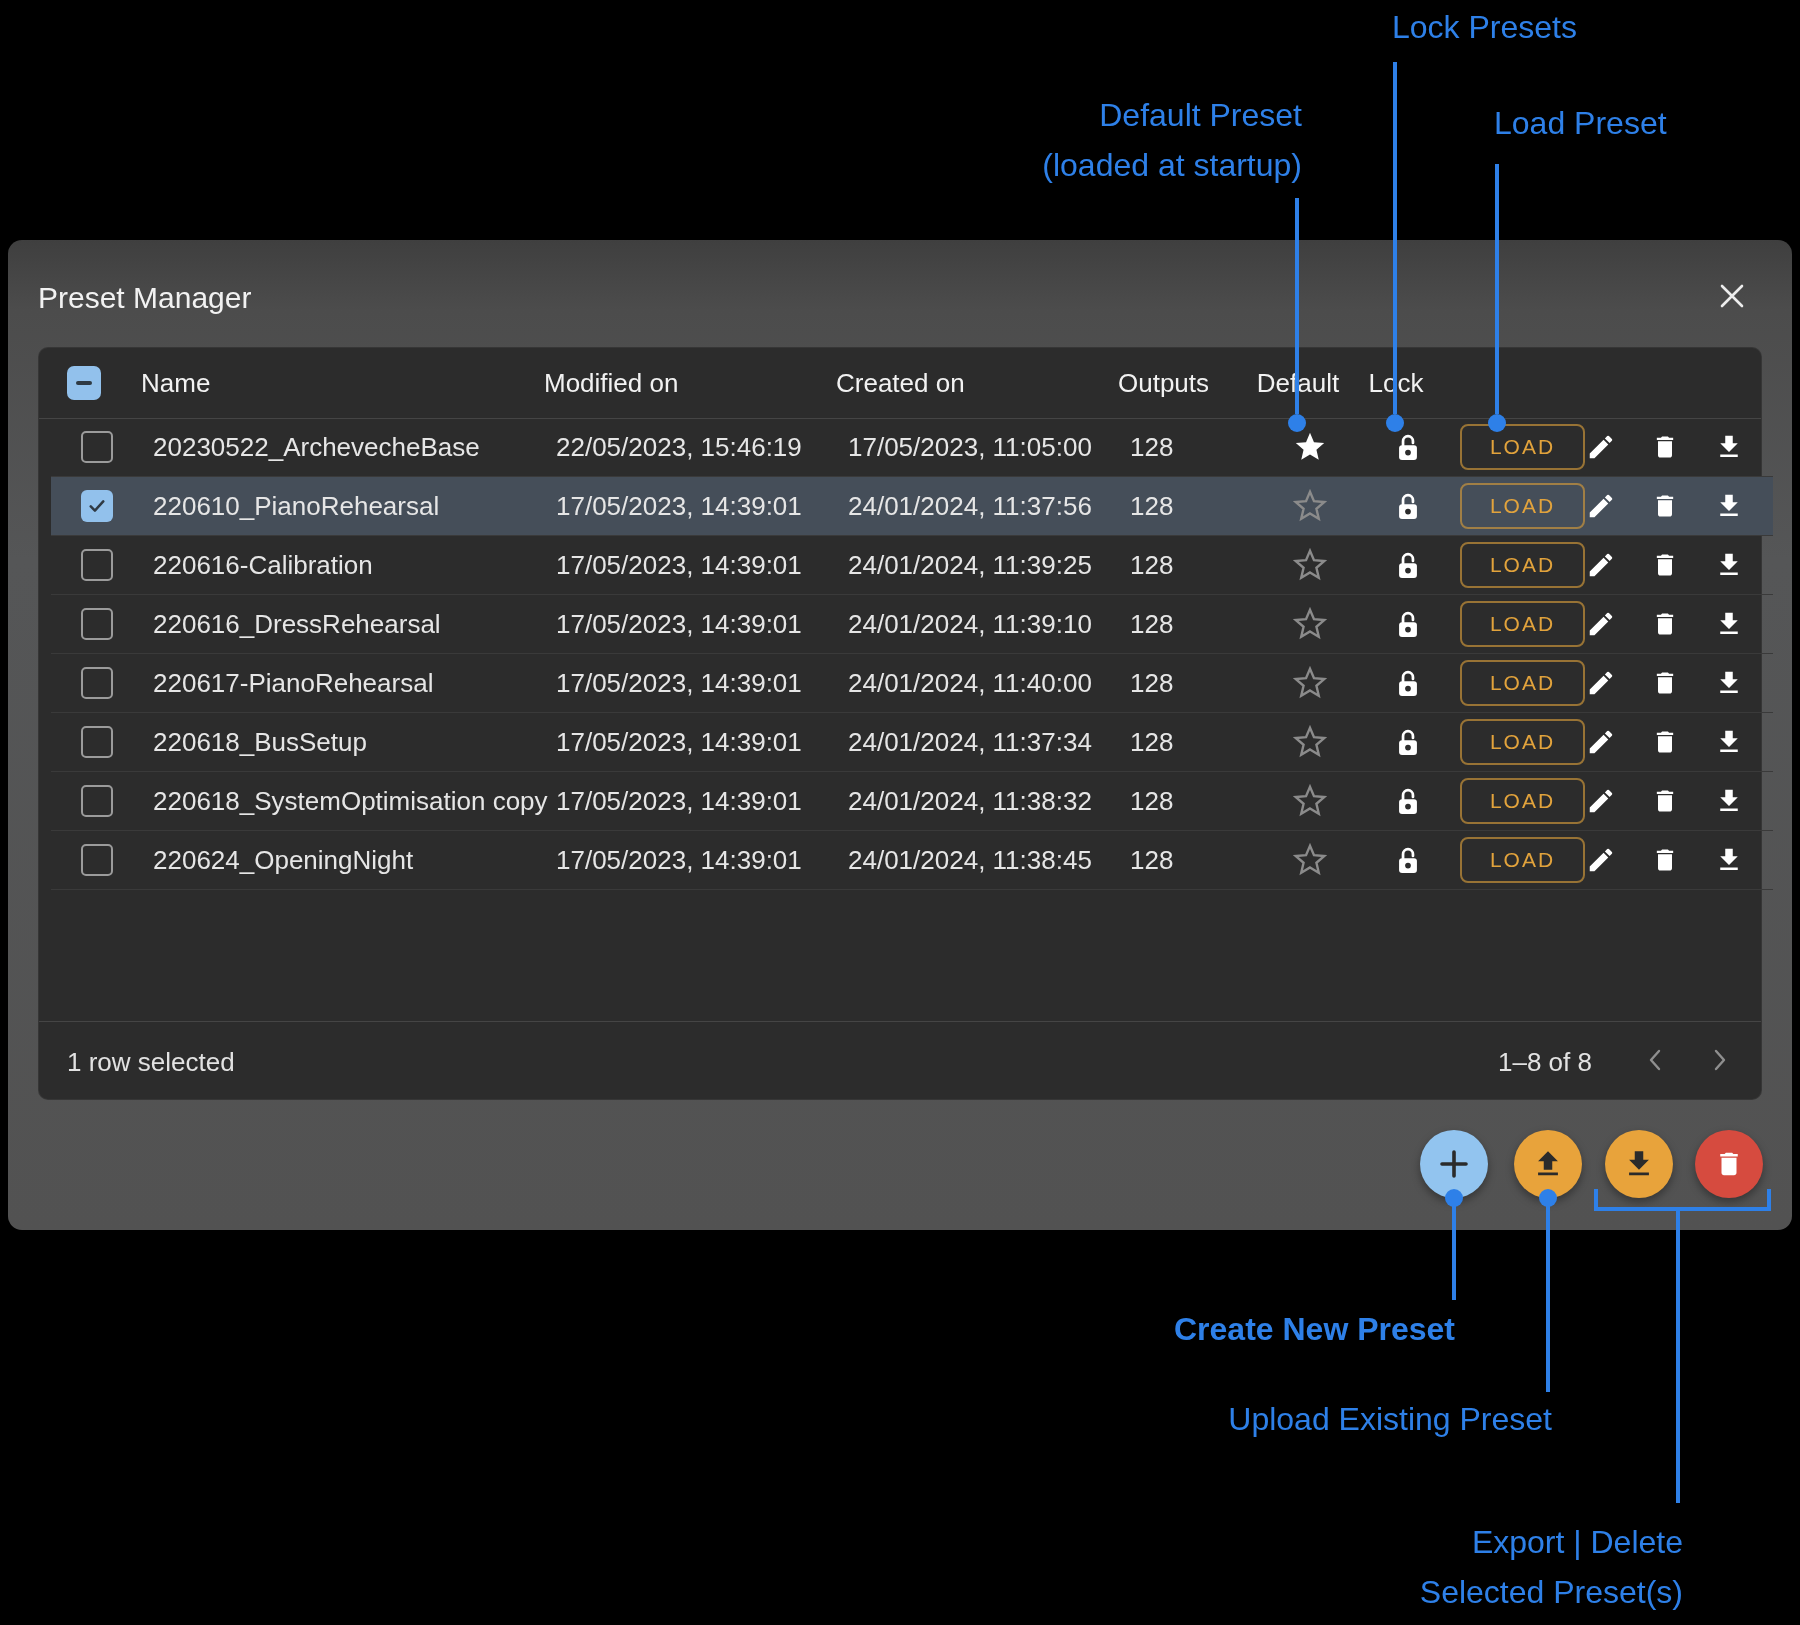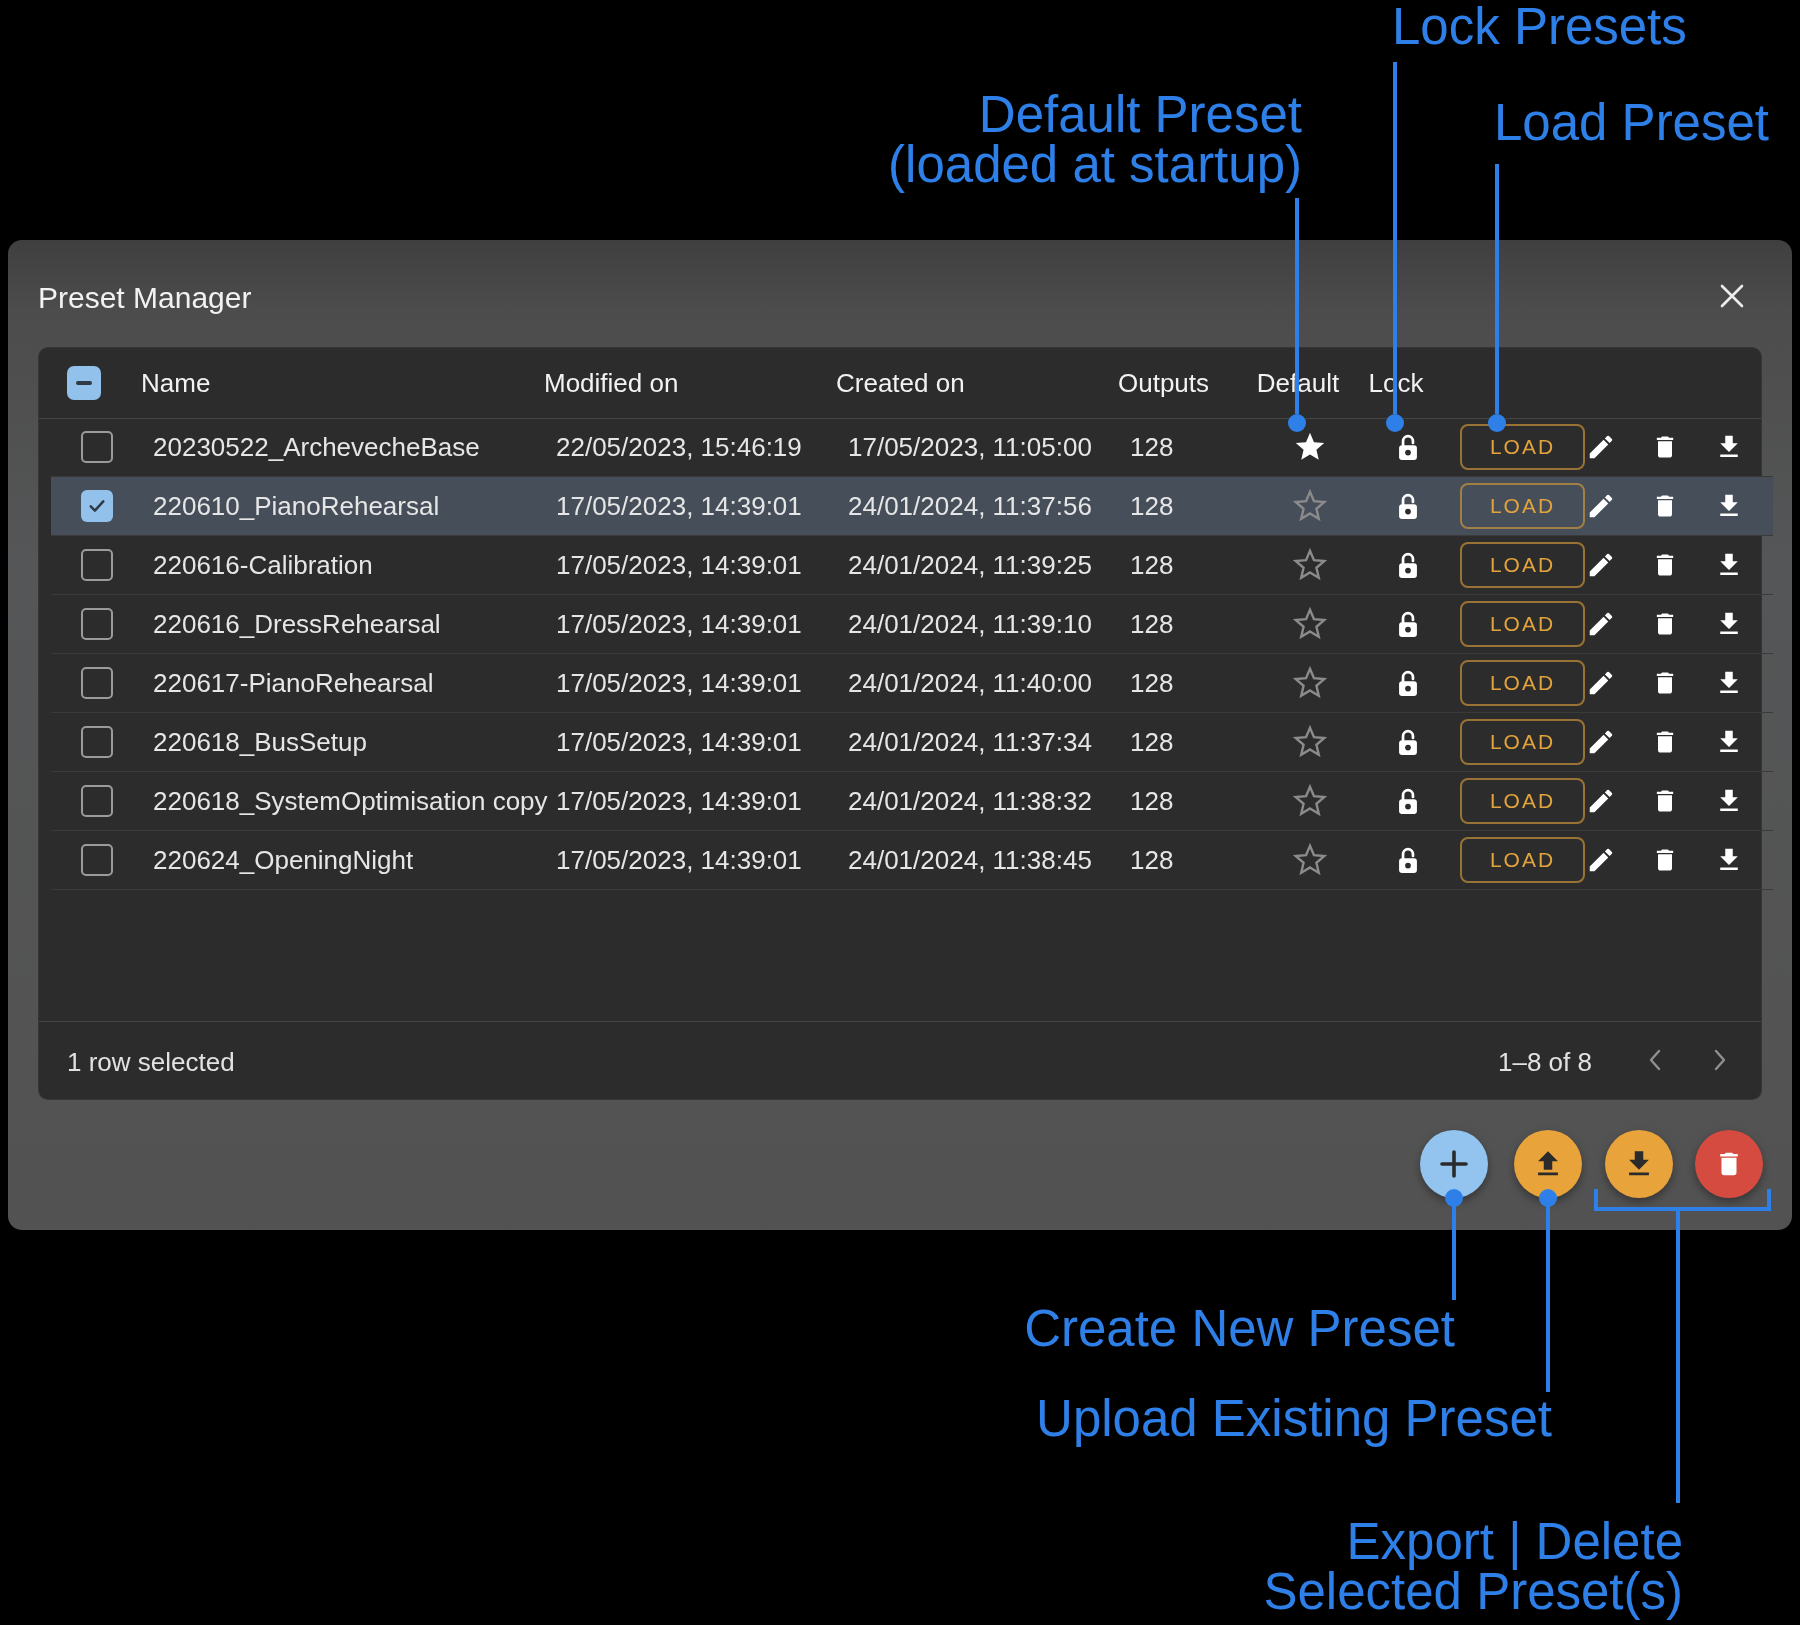--- a/index.html
+++ b/index.html
@@ -1,20 +1,20 @@
 <!DOCTYPE html>
 <html><head>
 <meta charset="utf-8">
 <style>
   html,body{margin:0;padding:0;background:#000;}
   .stage{position:relative;width:1800px;height:1625px;background:#000;overflow:hidden;
          font-family:"Liberation Sans", sans-serif;}
 
   
-  .ann{position:absolute;color:#2e80e8;font-size:51px;line-height:50px;white-space:nowrap;z-index:30;}
+  .ann{position:absolute;color:#2e80e8;font-size:32px;line-height:50px;white-space:nowrap;z-index:30;}
   .ann.right{text-align:right;}
   .ann-line{position:absolute;width:4px;background:#2e80e8;z-index:30;}
   .ann-hline{position:absolute;height:4px;background:#2e80e8;z-index:30;}
   .ann-dot{position:absolute;width:18px;height:18px;border-radius:50%;background:#2e80e8;z-index:31;}
 
   
   .dialog{position:absolute;left:8px;top:240px;width:1784px;height:990px;border-radius:14px;
           background:linear-gradient(180deg,#3f3f3f 0px,#4c4c4c 70px,#555657 320px,#525252 990px);z-index:10;}
   .dlg-title{position:absolute;left:30px;top:41px;font-size:30px;color:#f2f2f2;}
   .dlg-close{position:absolute;left:1710px;top:42px;width:28px;height:28px;cursor:pointer;}
@@ -443,21 +443,21 @@
     </button>
     <button class="fab fab-trash">
       <svg width="30" height="32" viewBox="0 0 24 24">
           <path d="M6 19c0 1.1.9 2 2 2h8c1.1 0 2-.9 2-2V7H6v12zM19 4h-3.5l-1-1h-5l-1 1H5v2h14V4z" fill="#ffffff"></path>
         </svg>
     </button>
   </div>
 
   <div class="ann-dot" style="left:1445px;top:1189px;"></div>
   <div class="ann-line" style="left:1452px;top:1198px;height:102px;"></div>
-  <div class="ann right" style="right:345px;top:1304px;">Create New Preset</div>
+  <div class="ann right" style="right:345px;top:1304px;font-weight:bold;">Create New Preset</div>
 
   <div class="ann-dot" style="left:1539px;top:1189px;"></div>
   <div class="ann-line" style="left:1546px;top:1198px;height:194px;"></div>
   <div class="ann right" style="right:248px;top:1394px;">Upload Existing Preset</div>
 
   <div class="ann-line" style="left:1594px;top:1189px;height:22px;"></div>
   <div class="ann-line" style="left:1767px;top:1189px;height:22px;"></div>
   <div class="ann-hline" style="left:1594px;top:1207px;width:177px;"></div>
   <div class="ann-line" style="left:1676px;top:1211px;height:292px;"></div>
   <div class="ann right" style="right:117px;top:1517px;">

